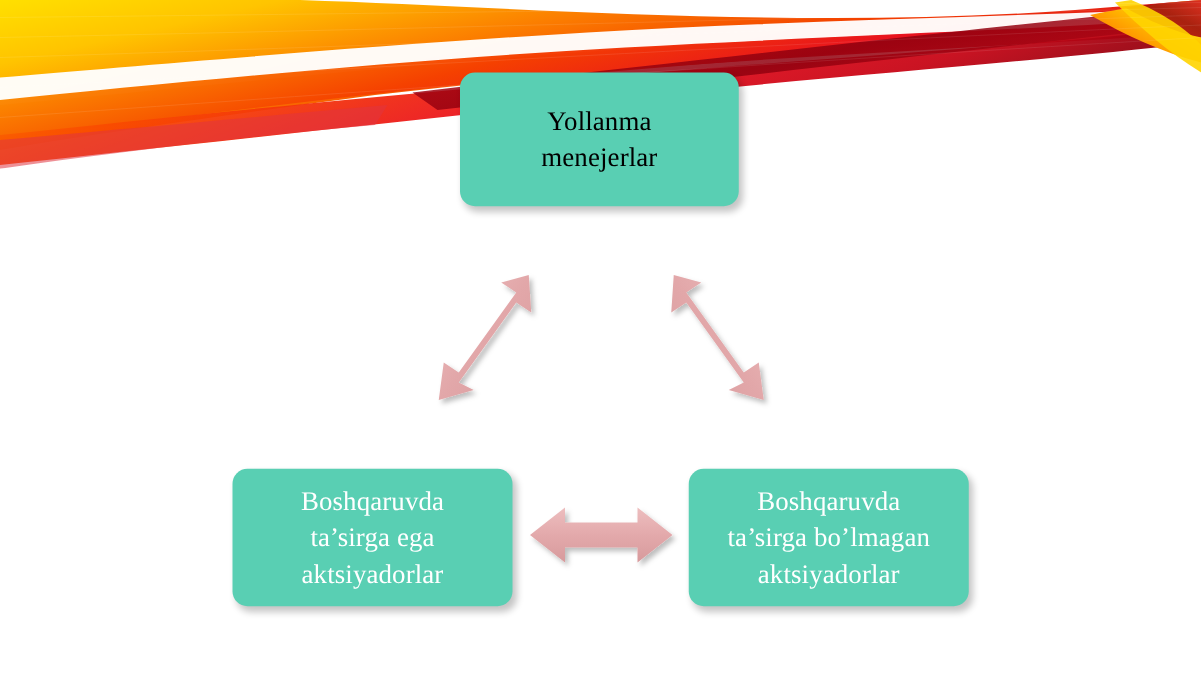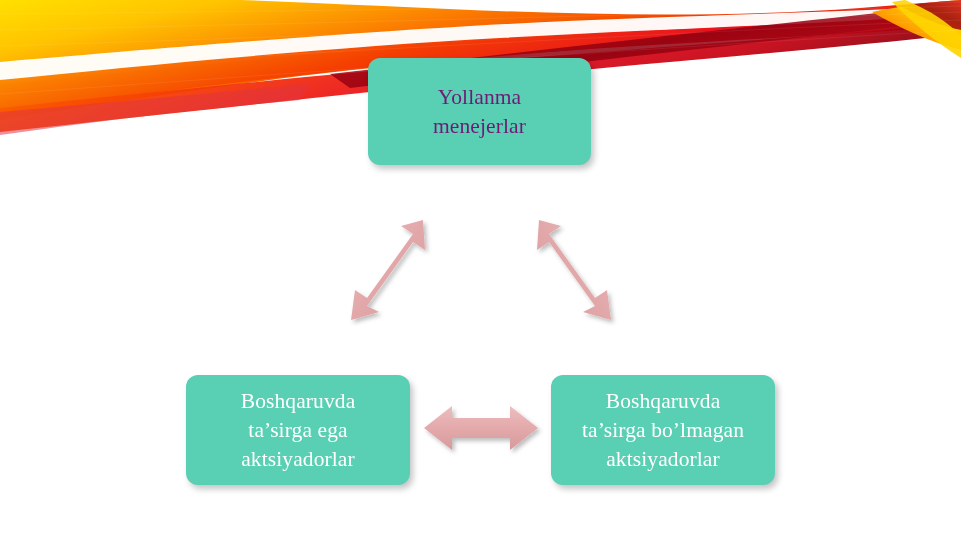--- a/index.html
+++ b/index.html
@@ -156,21 +156,21 @@
       <g opacity="0.10" stroke="#ffffff" stroke-width="0.7" fill="none">
         <path d="M0,14 C200,12 520,8 961,2"></path>
         <path d="M0,30 C200,26 520,18 961,6"></path>
         <path d="M0,46 C200,40 520,28 961,12"></path>
         <path d="M0,70 C200,60 520,40 961,20"></path>
         <path d="M0,94 C200,80 520,56 961,30"></path>
       </g>
     </svg>
   </div>
 
-  <div class="proc-box box-top" style="background-color: rgb(89, 207, 179); color: #701a75;">
+  <div class="proc-box box-top" style="background-color: rgb(89, 207, 179); color: #000000;">
     <span class="proc-label">Yollanma
 menejerlar</span>
   </div>
 
   <div class="proc-box box-left" style="background-color: rgb(89, 207, 179); color: rgb(255, 255, 255);">
     <span class="proc-label">Boshqaruvda
 ta’sirga ega
 aktsiyadorlar</span>
   </div>
 

